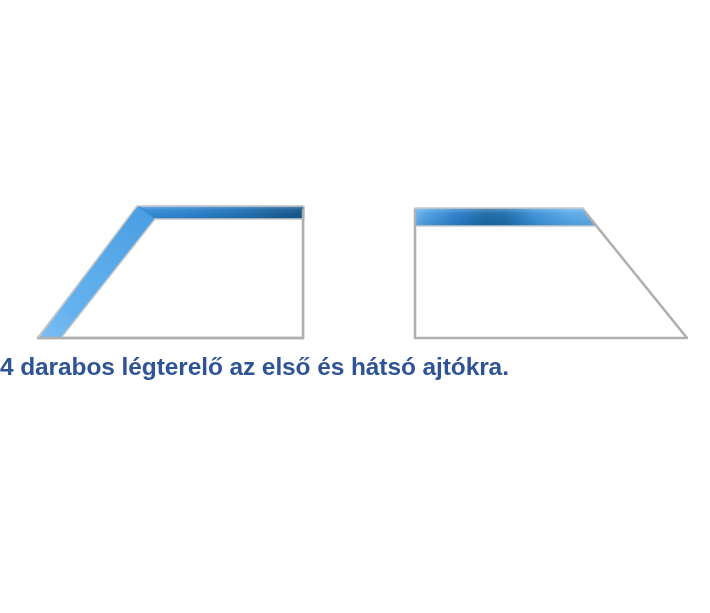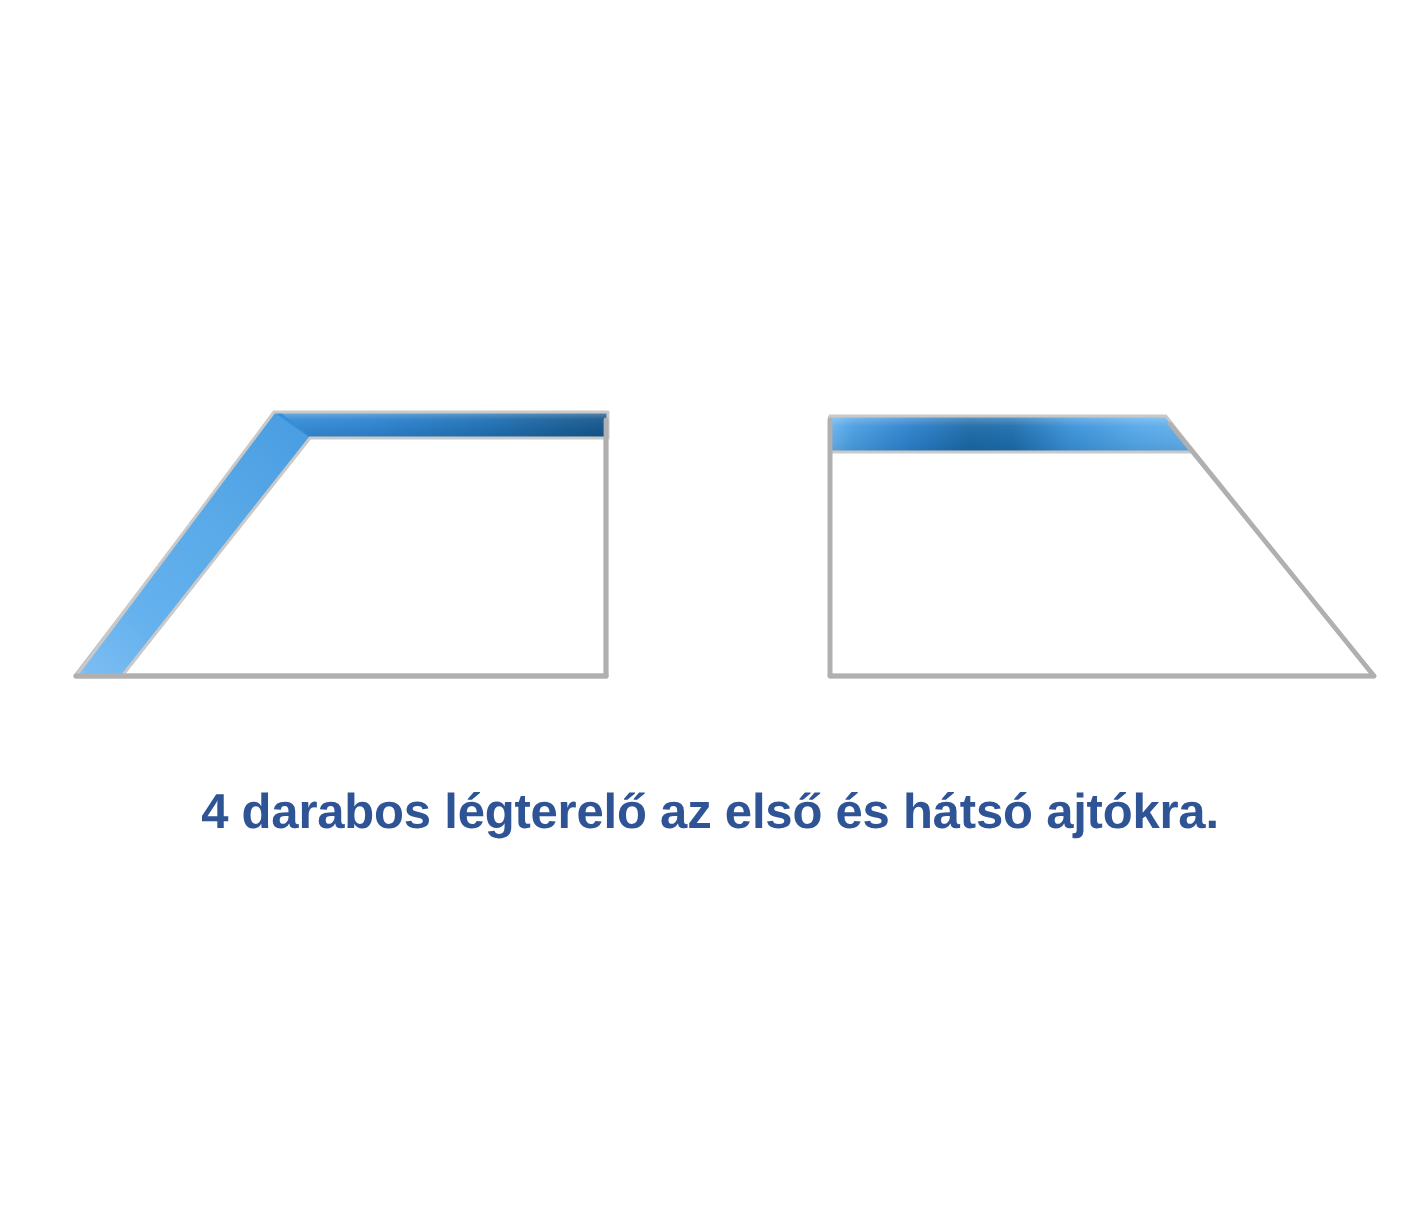--- a/index.html
+++ b/index.html
@@ -31,29 +31,27 @@
     width: 710px;
     height: 613px;
     display: block;
   }
 
   #caption {
     position: absolute;
     left: 0;
     top: 352px;
     width: 710px;
-    text-align: center;
     font-family: "Liberation Sans", sans-serif;
     font-weight: bold;
     font-size: 24.5px;
     line-height: 30px;
     letter-spacing: -0.1px;
     color: #2e5496;
     white-space: nowrap;
-    margin-top: 40px;
     -webkit-font-smoothing: antialiased;
   }
 </style>
 </head>
 <body>
 
 <div id="stage">
 
   <svg id="diagram-svg" viewBox="0 0 710 613" xmlns="http://www.w3.org/2000/svg">
 

